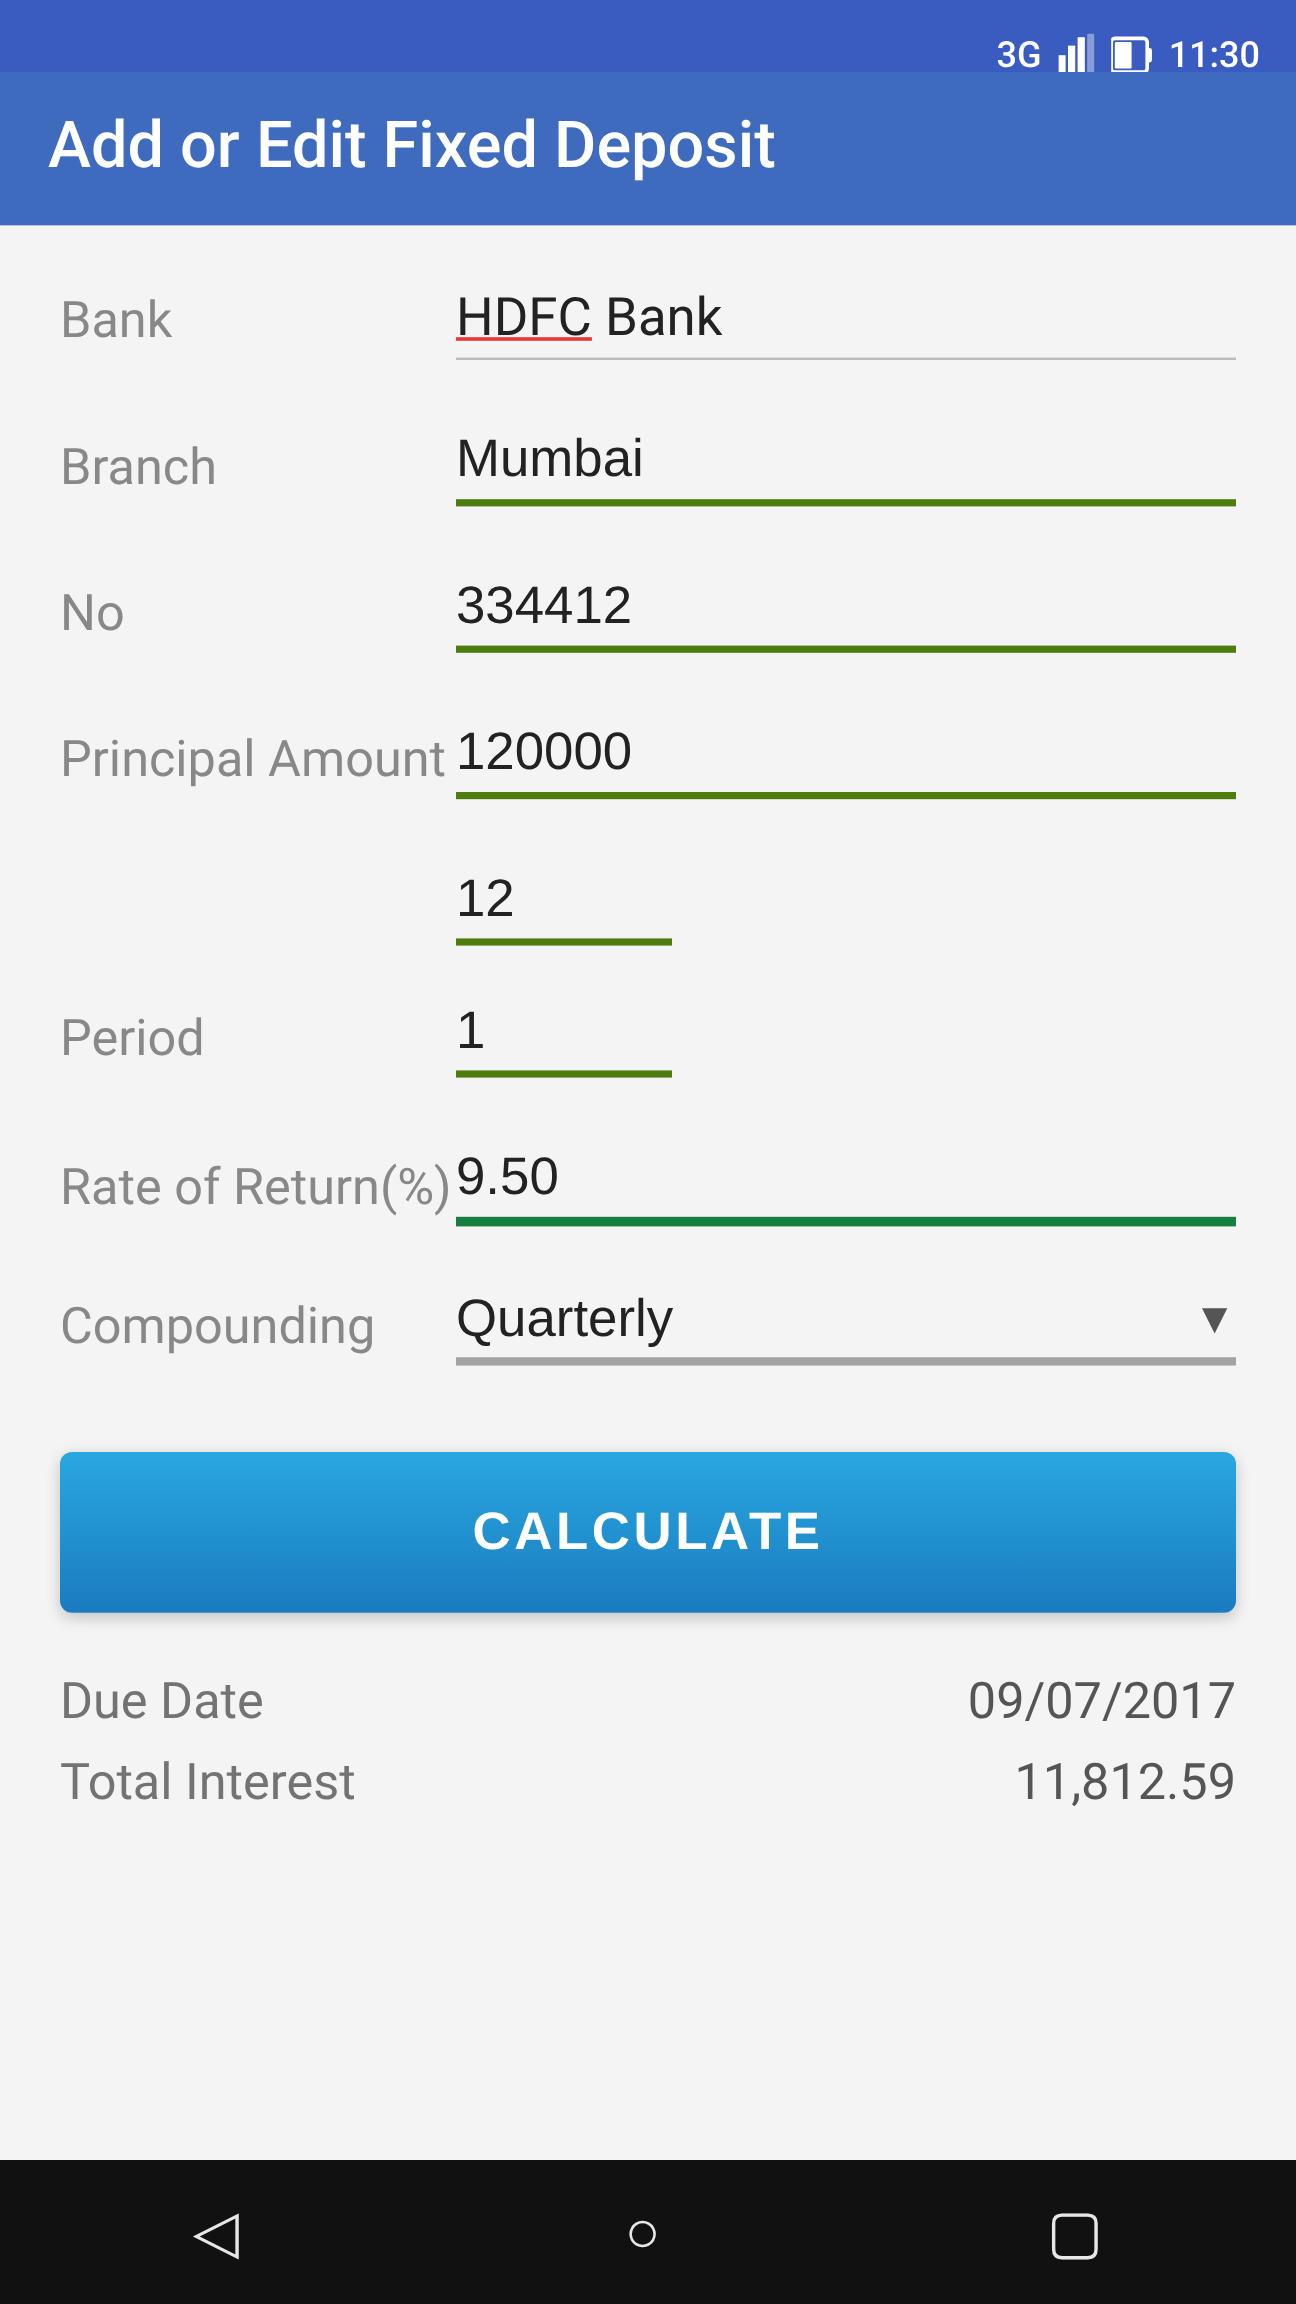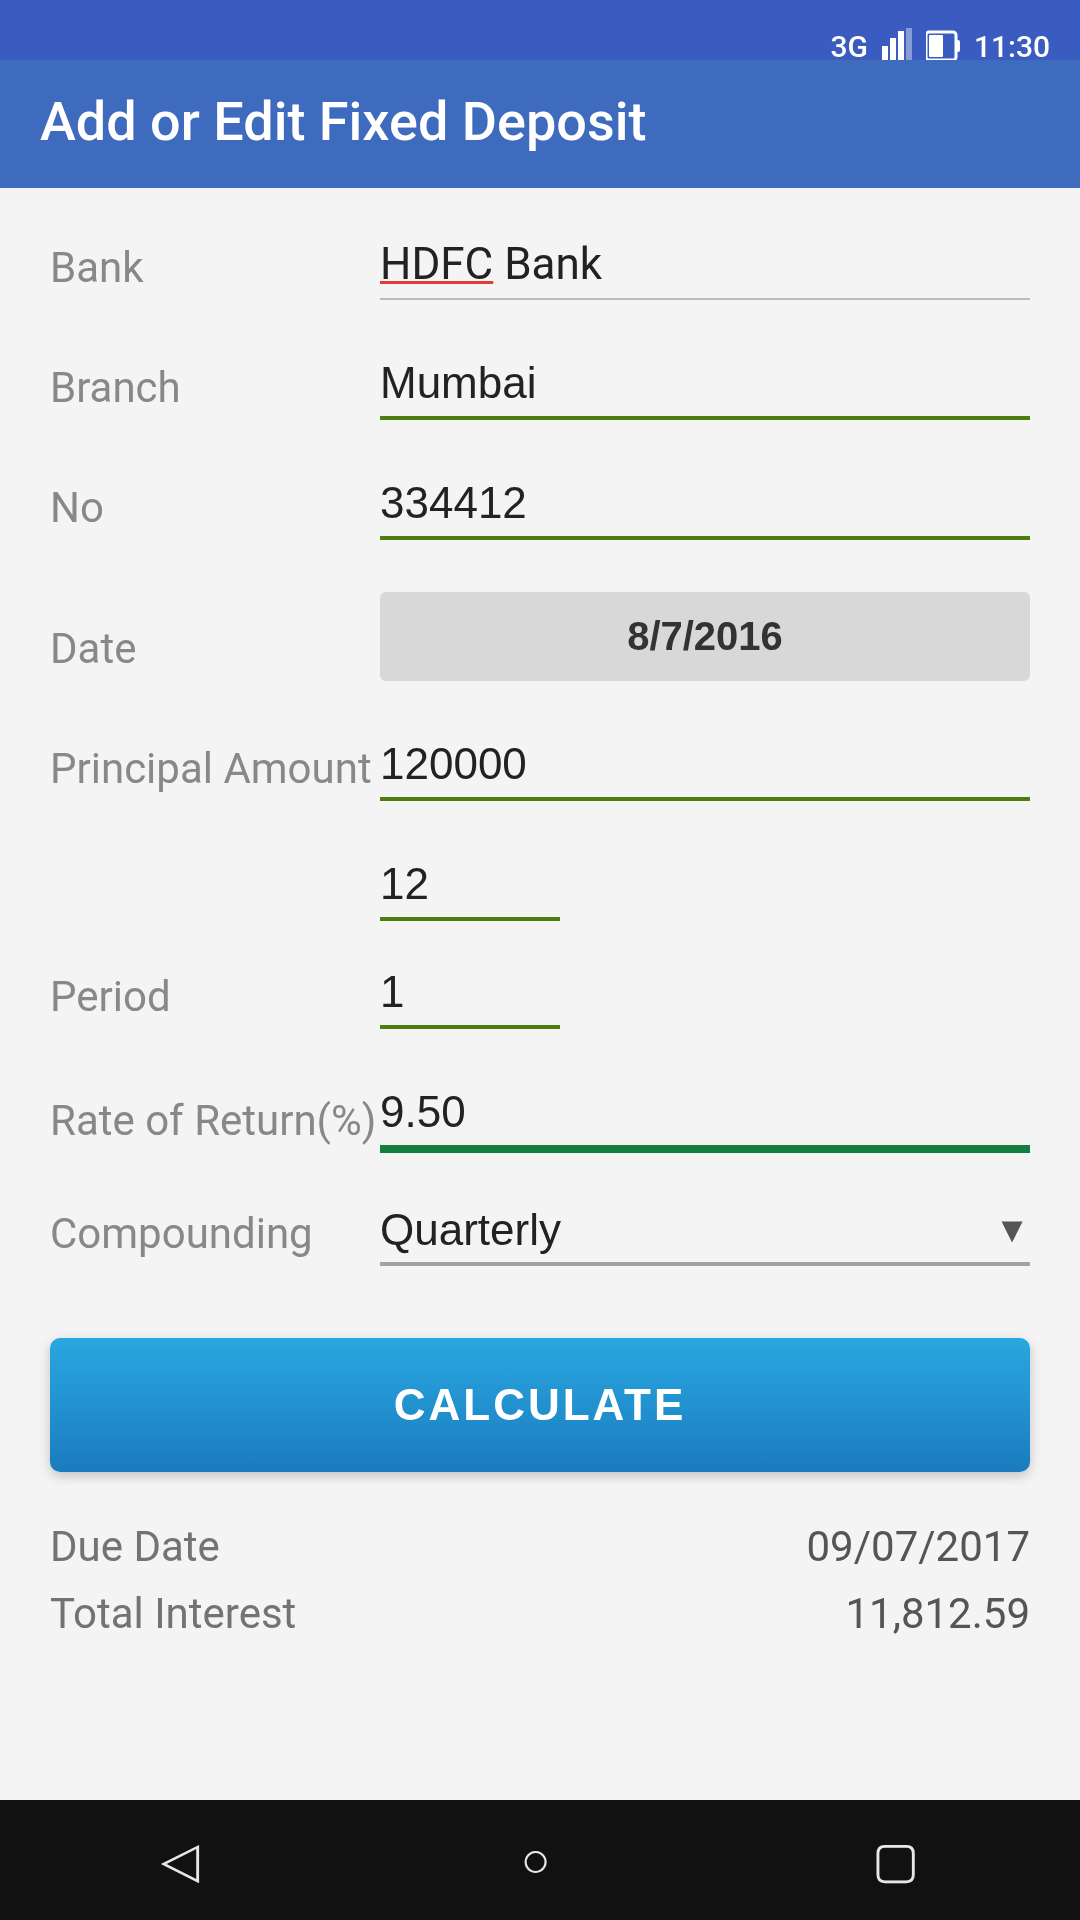--- a/index.html
+++ b/index.html
@@ -76,21 +76,21 @@
     .form-field-wrap {
       flex: 1;
       position: relative;
     }
 
     .form-input {
       width: 100%;
       font-size: 44px;
       color: #222;
       border: none;
-      border-bottom: 4px solid #4d7c0f;
+      border-bottom: 6px solid #4d7c0f;
       background: transparent;
       padding: 6px 0 8px 0;
       outline: none;
     }
 
     .form-input.active-underline {
       border-bottom: 8px solid #15803d;
     }
 
     .bank-text {
@@ -130,21 +130,21 @@
       flex-direction: column;
     }
     .period-inputs .form-input {
       width: 180px;
     }
 
     
     .dropdown-wrap {
       display: flex;
       align-items: center;
-      border-bottom: 4px solid #a3a3a3;
+      border-bottom: 7px solid #a3a3a3;
       padding-bottom: 8px;
     }
     .dropdown-select {
       font-size: 44px;
       color: #222;
       border: none;
       background: transparent;
       outline: none;
       flex: 1;
       cursor: pointer;
@@ -255,26 +255,20 @@
     </div>
   </div>
 
   <div class="form-row">
     <span class="form-label">No</span>
     <div class="form-field-wrap">
       <input class="form-input" type="text" value="334412" style="">
     </div>
   </div>
 
-  <div class="form-row">
-    <span class="form-label">Date</span>
-    <div class="form-field-wrap">
-      <button class="date-btn">8/7/2016</button>
-    </div>
-  </div>
 
   <div class="form-row">
     <span class="form-label">Principal Amount</span>
     <div class="form-field-wrap">
       <input class="form-input" type="text" value="120000" style="">
     </div>
   </div>
 
   <div class="form-row">
     <span class="form-label">Period</span>

